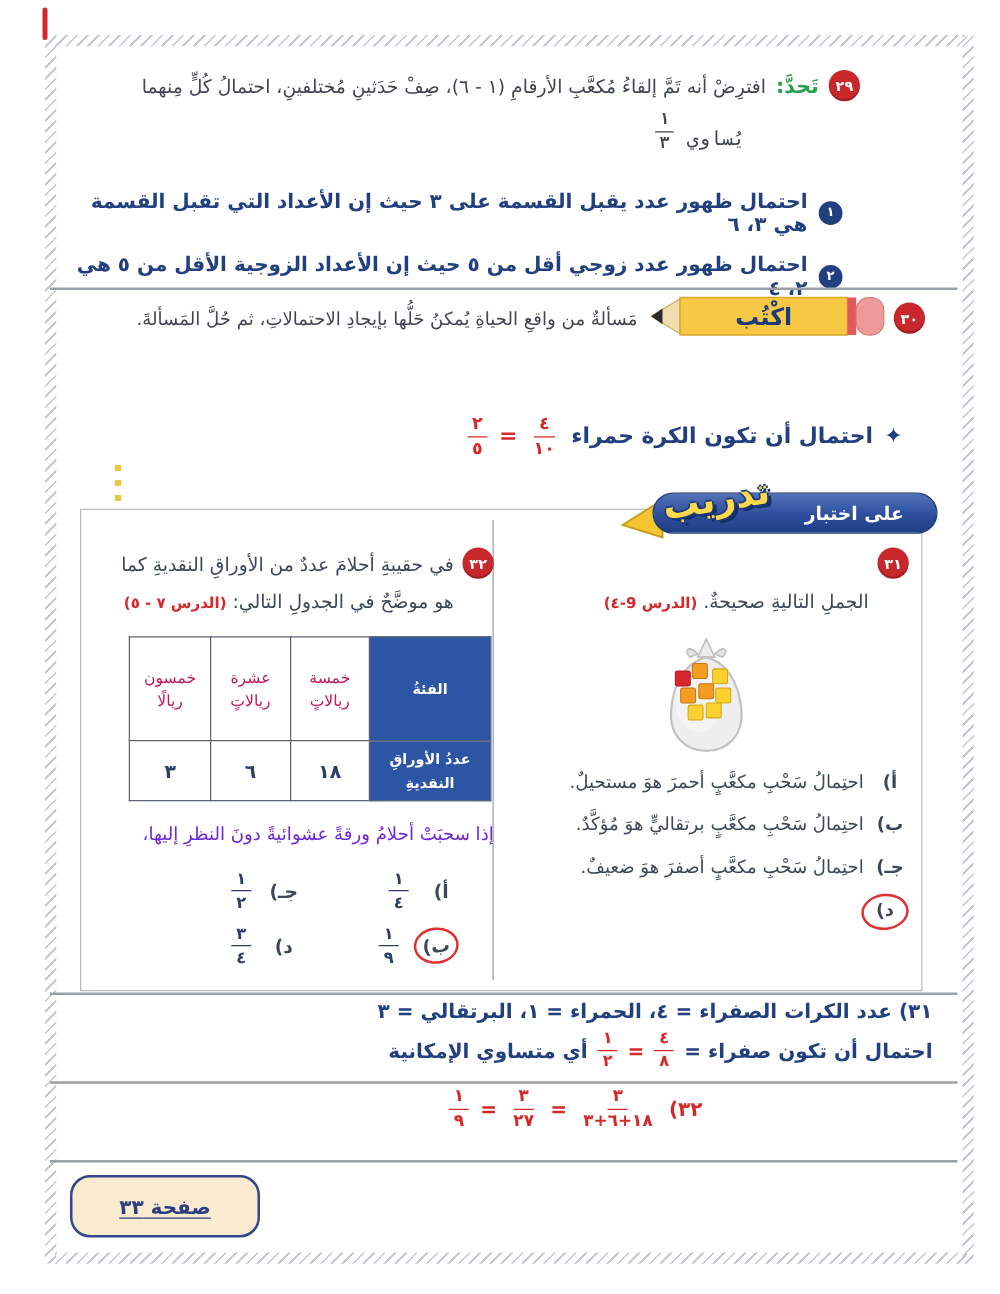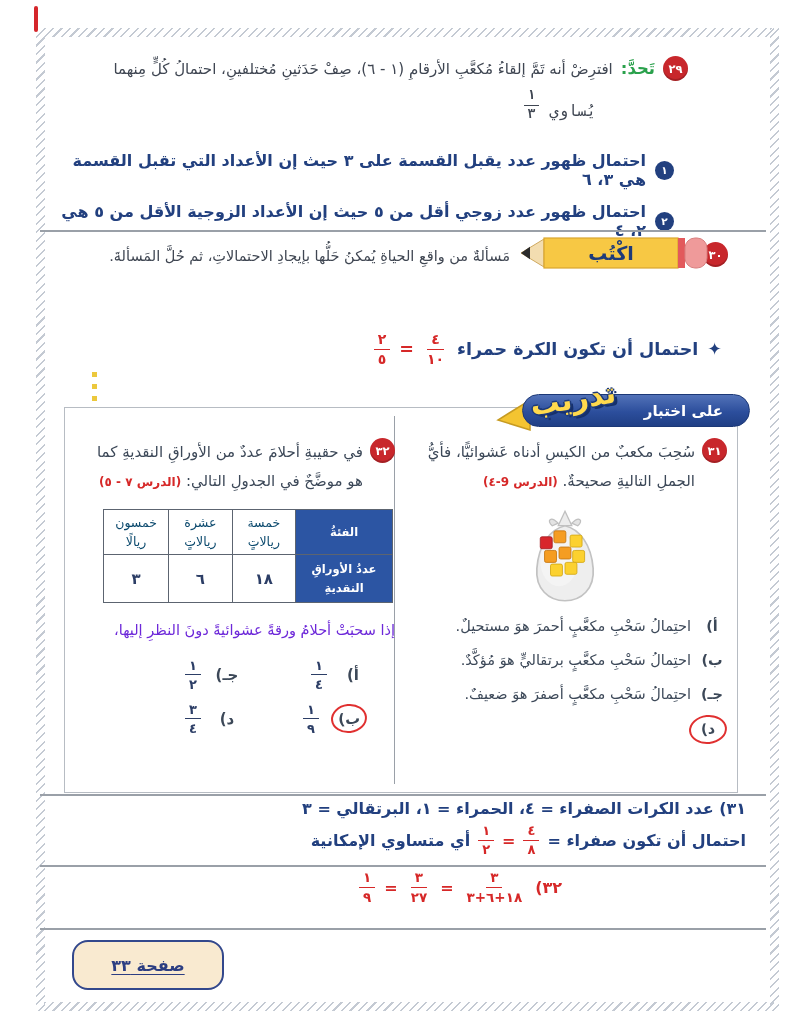--- a/index.html
+++ b/index.html
@@ -30,21 +30,21 @@
   .ch-line2{display:flex;align-items:flex-end;gap:10px;margin:8px 92px 0 0;font-size:15.5px;color:#3f4652;font-family:Liberation Mono, monospace;}
   .ch-answers{margin:30px 14px 0 0;}
   .ch-ans{display:flex;align-items:center;gap:9px;margin-bottom:13px;
           color:#22407f;font-weight:bold;font-size:16px;}
   .marker{display:inline-flex;align-items:center;justify-content:center;flex:0 0 auto;
           width:19px;height:19px;border-radius:50%;background:#22407f;color:#fff;font-size:10.5px;}
 
   .hline{position:absolute;left:40px;right:34px;height:1.5px;background:#9aa0a8;}
 
   
-  .w-badge{position:absolute;right:72px;top:242px;}
+  .w-badge{position:absolute;right:60px;top:242px;}
   .pencil{position:absolute;right:90px;top:234px;}
   .w-prompt{position:absolute;right:290px;top:248px;font-size:14.5px;color:#3f4652;white-space:nowrap;}
   .w-answer{position:absolute;right:56px;top:291px;font-size:18px;font-weight:bold;color:#22407f;}
   .w-prob{position:absolute;right:78px;top:332px;display:flex;align-items:center;gap:9px;
           font-size:17.5px;font-weight:bold;color:#22407f;}
   .w-prob .frac{font-size:14px;}
   .ydots{position:absolute;left:92px;top:372px;width:5px;height:50px;
          background:repeating-linear-gradient(180deg,#ecc83c 0 5px,rgba(0,0,0,0) 5px 12px);}
 
   
@@ -69,37 +69,37 @@
   .bagwrap{text-align:center;margin:4px 0 2px;}
   .opts31{margin-top:4px;}
   .opt{display:flex;gap:6px;align-items:flex-start;margin-bottom:8px;
        font-size:14.5px;color:#3c4858;line-height:1.8;}
   .opt .letter{font-weight:bold;flex:0 0 auto;min-width:30px;text-align:center;}
   .circled{display:inline-flex;align-items:center;justify-content:center;min-width:24px;height:25px;
            border:2.6px solid #e03030;border-radius:50%;transform:rotate(-6deg);padding:0 2px;}
   .mtable{border-collapse:collapse;margin:12px 2px 0 26px;}
   .mtable td{border:1.2px solid #5c6470;text-align:center;vertical-align:middle;}
   .th-col{background:#2c55a3;color:#fff;font-size:11.5px;font-weight:bold;width:94px;padding:5px 6px;line-height:1.6;}
-  .c-label{width:62px;font-size:12.5px;color:#0c4a6e;padding:3px 3px;line-height:1.55;}
+  .c-label{width:62px;font-size:12.5px;color:#be185d;padding:22px 3px;line-height:1.55;}
   .c-val{font-size:15px;color:#2c3e66;height:42px;font-weight:bold;}
   .q32-text{margin-top:13px;font-size:14.5px;color:#6d28d9;line-height:2.05;}
   .optgrid{display:grid;grid-template-columns:1fr 1fr;row-gap:12px;width:252px;margin:13px 28px 0 auto;}
   .opt32{display:flex;gap:12px;align-items:center;font-size:15px;color:#3c4858;}
   .opt32 .letter{font-weight:bold;min-width:28px;text-align:center;}
   .opt32 .frac{color:#2c3e66;}
 
   
   .a31{position:absolute;right:54px;top:799px;text-align:left;color:#22407f;font-weight:bold;font-size:16px;}
   .a31-l2{display:flex;align-items:center;gap:8px;margin-top:6px;justify-content:flex-start;}
   .a32{position:absolute;right:238px;top:871px;display:flex;align-items:center;gap:9px;
        color:#d62828;font-weight:bold;font-size:16px;}
   .a32 .frac{font-size:13.5px;}
 
   
-  .footer-pill{position:absolute;left:72px;top:940px;width:148px;height:46px;background:#f9ead0;
+  .footer-pill{position:absolute;left:56px;top:940px;width:148px;height:46px;background:#f9ead0;
                border:2px solid #33488c;border-radius:16px;display:flex;align-items:center;justify-content:center;
                color:#2c3e82;font-weight:bold;font-size:16px;}
   .footer-pill span{text-decoration:underline;text-underline-offset:3px;}
 </style>
 </head>
 <body>
 
 <div class="page">
 
   <div class="zz zz-top"></div>
@@ -171,21 +171,21 @@
     <div class="banner-script">تدريب</div>
   </div>
 
   <div class="qbox">
     <div class="vdiv"></div>
 
     <div class="col31">
       <div class="q-head">
         <span class="badge">٣١</span>
         <div class="q-lines">
-          <span>سُحِبَ مكعبٌ من الكيسِ أدناه عَشوائيًّا، فأيُّ</span><br>
+          <br>
           <span>الجملِ التاليةِ صحيحةٌ.</span>
           <span class="lesson red">(الدرس 9-٤)</span>
         </div>
       </div>
       <div class="bagwrap">
         <svg width="94" height="104" viewBox="0 0 110 122">
           <path d="M47,26 C38,17 33,23 40,29 Z" fill="#e3e3e3" stroke="#bfbfbf" stroke-width="1.5"></path>
           <path d="M63,26 C72,17 77,23 70,29 Z" fill="#e3e3e3" stroke="#bfbfbf" stroke-width="1.5"></path>
           <path d="M47,29 L55,12 L63,29 Z" fill="#ececec" stroke="#bfbfbf" stroke-width="1.5"></path>
           <path d="M55,29 C38,33 24,51 22,79 C20,103 36,117 55,117 C74,117 90,103 88,79 C86,51 72,33 55,29 Z" fill="#eeeeee" stroke="#c2c2c2" stroke-width="2"></path>

